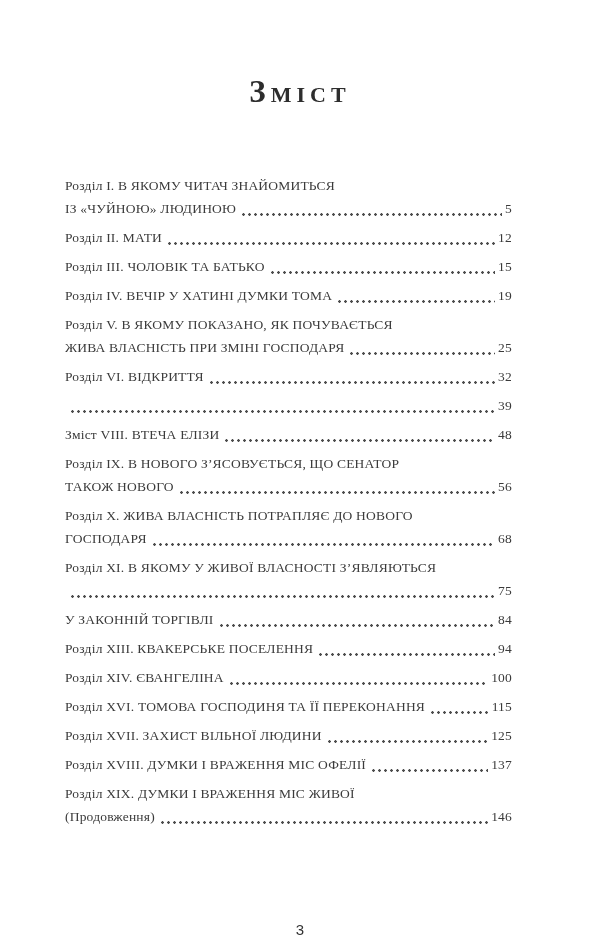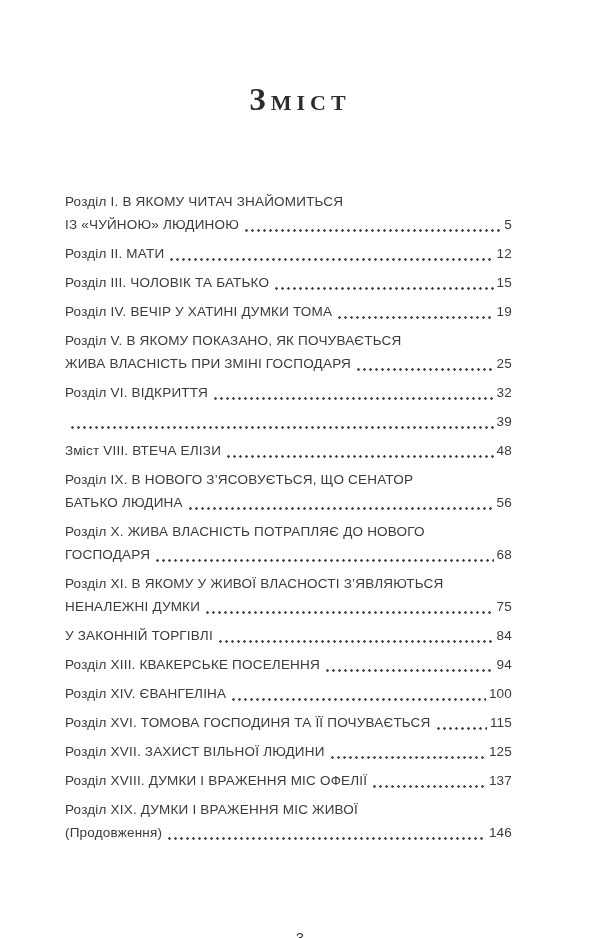--- a/index.html
+++ b/index.html
@@ -20,37 +20,38 @@
     height: 100%;
     position: relative;
   }
   .title {
     font-family: "Liberation Serif", serif;
     font-variant: small-caps;
     font-weight: 600;
     font-size: 31px;
     letter-spacing: 5px;
     text-align: center;
-    margin: 16px;
+    margin: 8px;
     padding-top: 66px;
     color: #2d2d2d;
   }
   .entries {
     padding: 56px 88px 0 65px;
   }
   .entry {
     margin-bottom: 6px;
   }
   .line {
     display: flex;
     align-items: center;
     line-height: 23px;
     font-size: 13.5px;
     letter-spacing: 0.2px;
     color: #3b3b3b;
+    font-family: Liberation Serif, serif;
   }
   .txt {
     white-space: nowrap;
   }
   .leader {
     flex: 1 1 auto;
     min-width: 8px;
     height: 3px;
     margin: 0 3px 4px 6px;
     align-self: flex-end;
@@ -136,41 +137,40 @@
           <span class="txt">Зміст VIII. ВТЕЧА ЕЛІЗИ</span>
           <span class="leader"></span>
           <span class="pg">48</span>
         </div>
       </div>
       <div class="entry">
         <div class="line">
           <span class="txt">Розділ IX. В НОВОГО З’ЯСОВУЄТЬСЯ, ЩО СЕНАТОР</span>
         </div>
         <div class="line last">
-          <span class="txt">БАТЬКО ЛЮДИНА</span>
+          <span class="txt">ТАКОЖ НОВОГО</span>
           <span class="leader"></span>
           <span class="pg">56</span>
         </div>
       </div>
       <div class="entry">
         <div class="line">
           <span class="txt">Розділ X. ЖИВА ВЛАСНІСТЬ ПОТРАПЛЯЄ ДО НОВОГО</span>
         </div>
         <div class="line last">
           <span class="txt">ГОСПОДАРЯ</span>
           <span class="leader"></span>
           <span class="pg">68</span>
         </div>
       </div>
       <div class="entry">
         <div class="line">
           <span class="txt">Розділ XI. В ЯКОМУ У ЖИВОЇ ВЛАСНОСТІ З’ЯВЛЯЮТЬСЯ</span>
         </div>
         <div class="line last">
-          <span class="txt">НЕНАЛЕЖНІ ДУМКИ</span>
           <span class="leader"></span>
           <span class="pg">75</span>
         </div>
       </div>
       <div class="entry">
         <div class="line last">
           <span class="txt">У ЗАКОННІЙ ТОРГІВЛІ</span>
           <span class="leader"></span>
           <span class="pg">84</span>
         </div>
@@ -184,21 +184,21 @@
       </div>
       <div class="entry">
         <div class="line last">
           <span class="txt">Розділ XIV. ЄВАНГЕЛІНА</span>
           <span class="leader"></span>
           <span class="pg">100</span>
         </div>
       </div>
       <div class="entry">
         <div class="line last">
-          <span class="txt">Розділ XVI. ТОМОВА ГОСПОДИНЯ ТА ЇЇ ПОЧУВАЄТЬСЯ</span>
+          <span class="txt">Розділ XVI. ТОМОВА ГОСПОДИНЯ ТА ЇЇ ПЕРЕКОНАННЯ</span>
           <span class="leader"></span>
           <span class="pg">115</span>
         </div>
       </div>
       <div class="entry">
         <div class="line last">
           <span class="txt">Розділ XVII. ЗАХИСТ ВІЛЬНОЇ ЛЮДИНИ</span>
           <span class="leader"></span>
           <span class="pg">125</span>
         </div>

